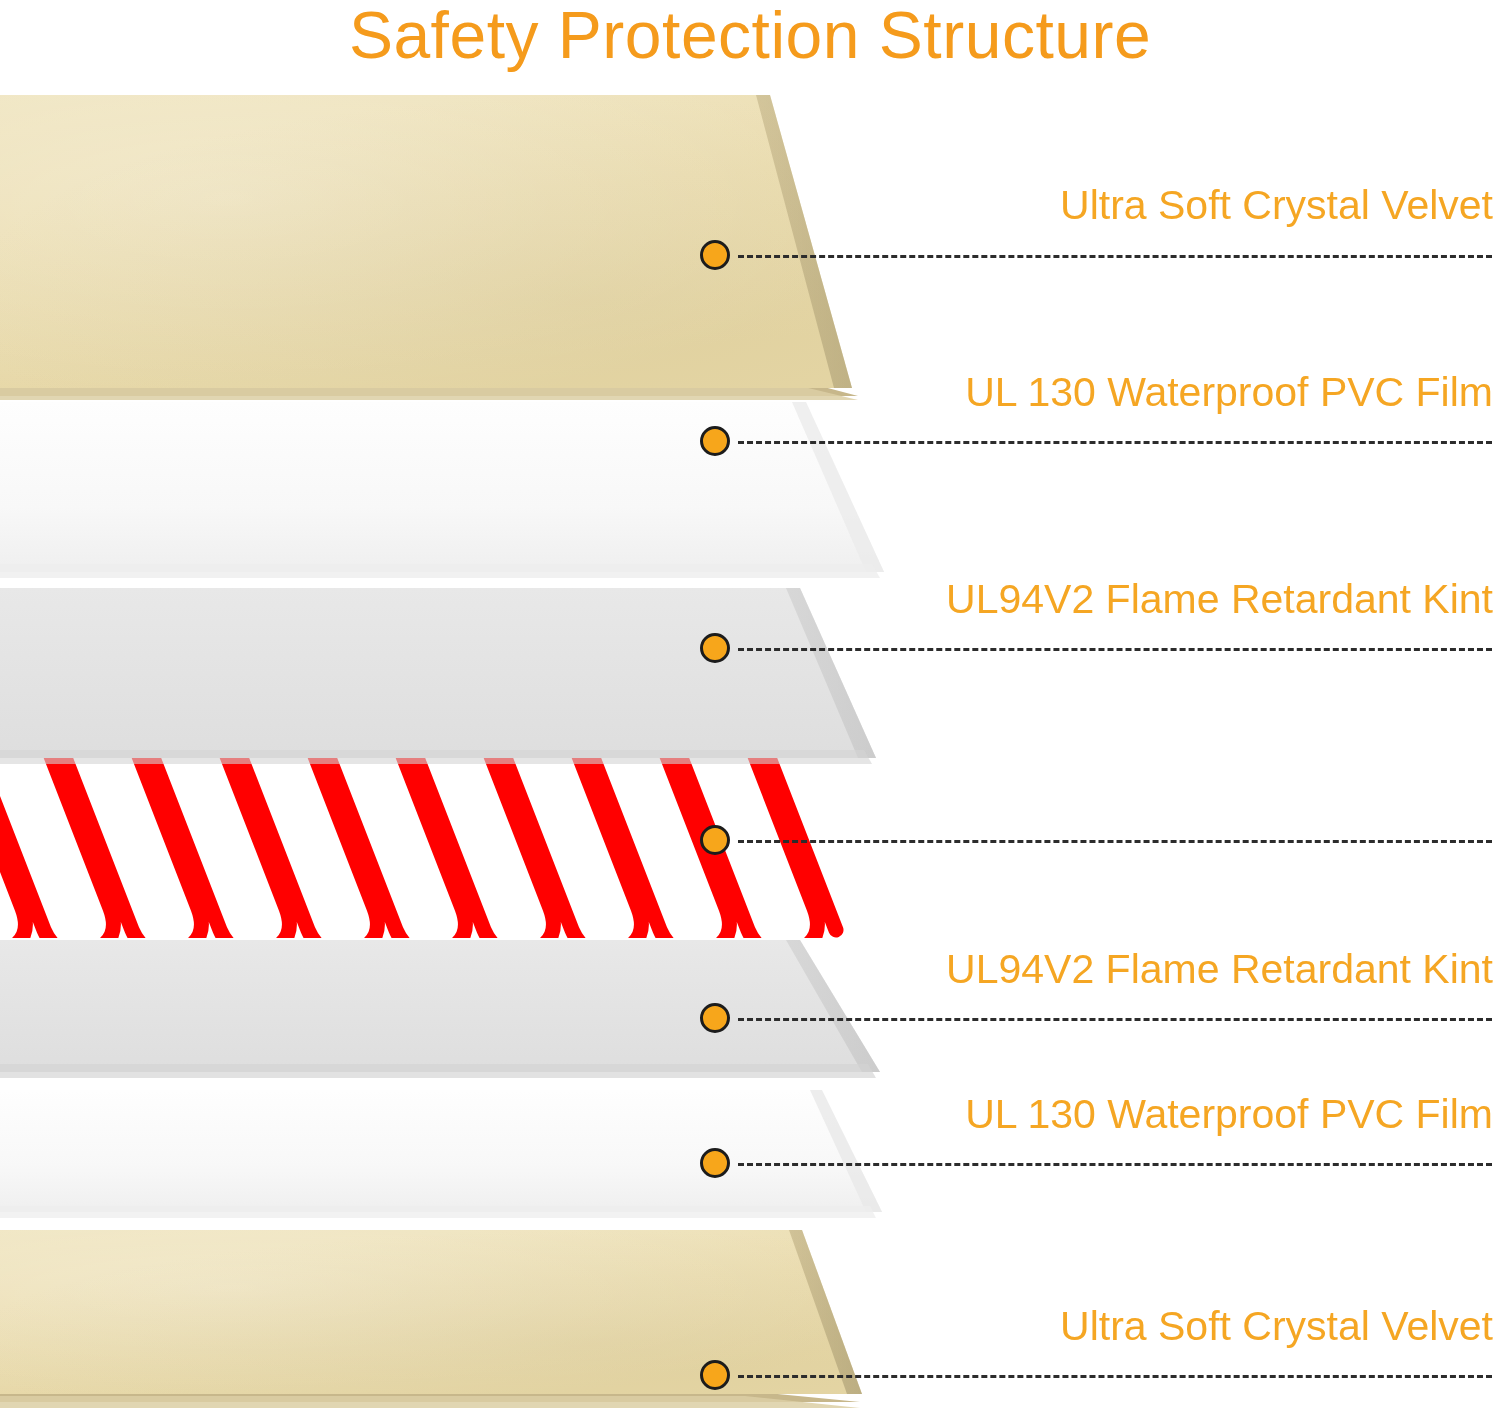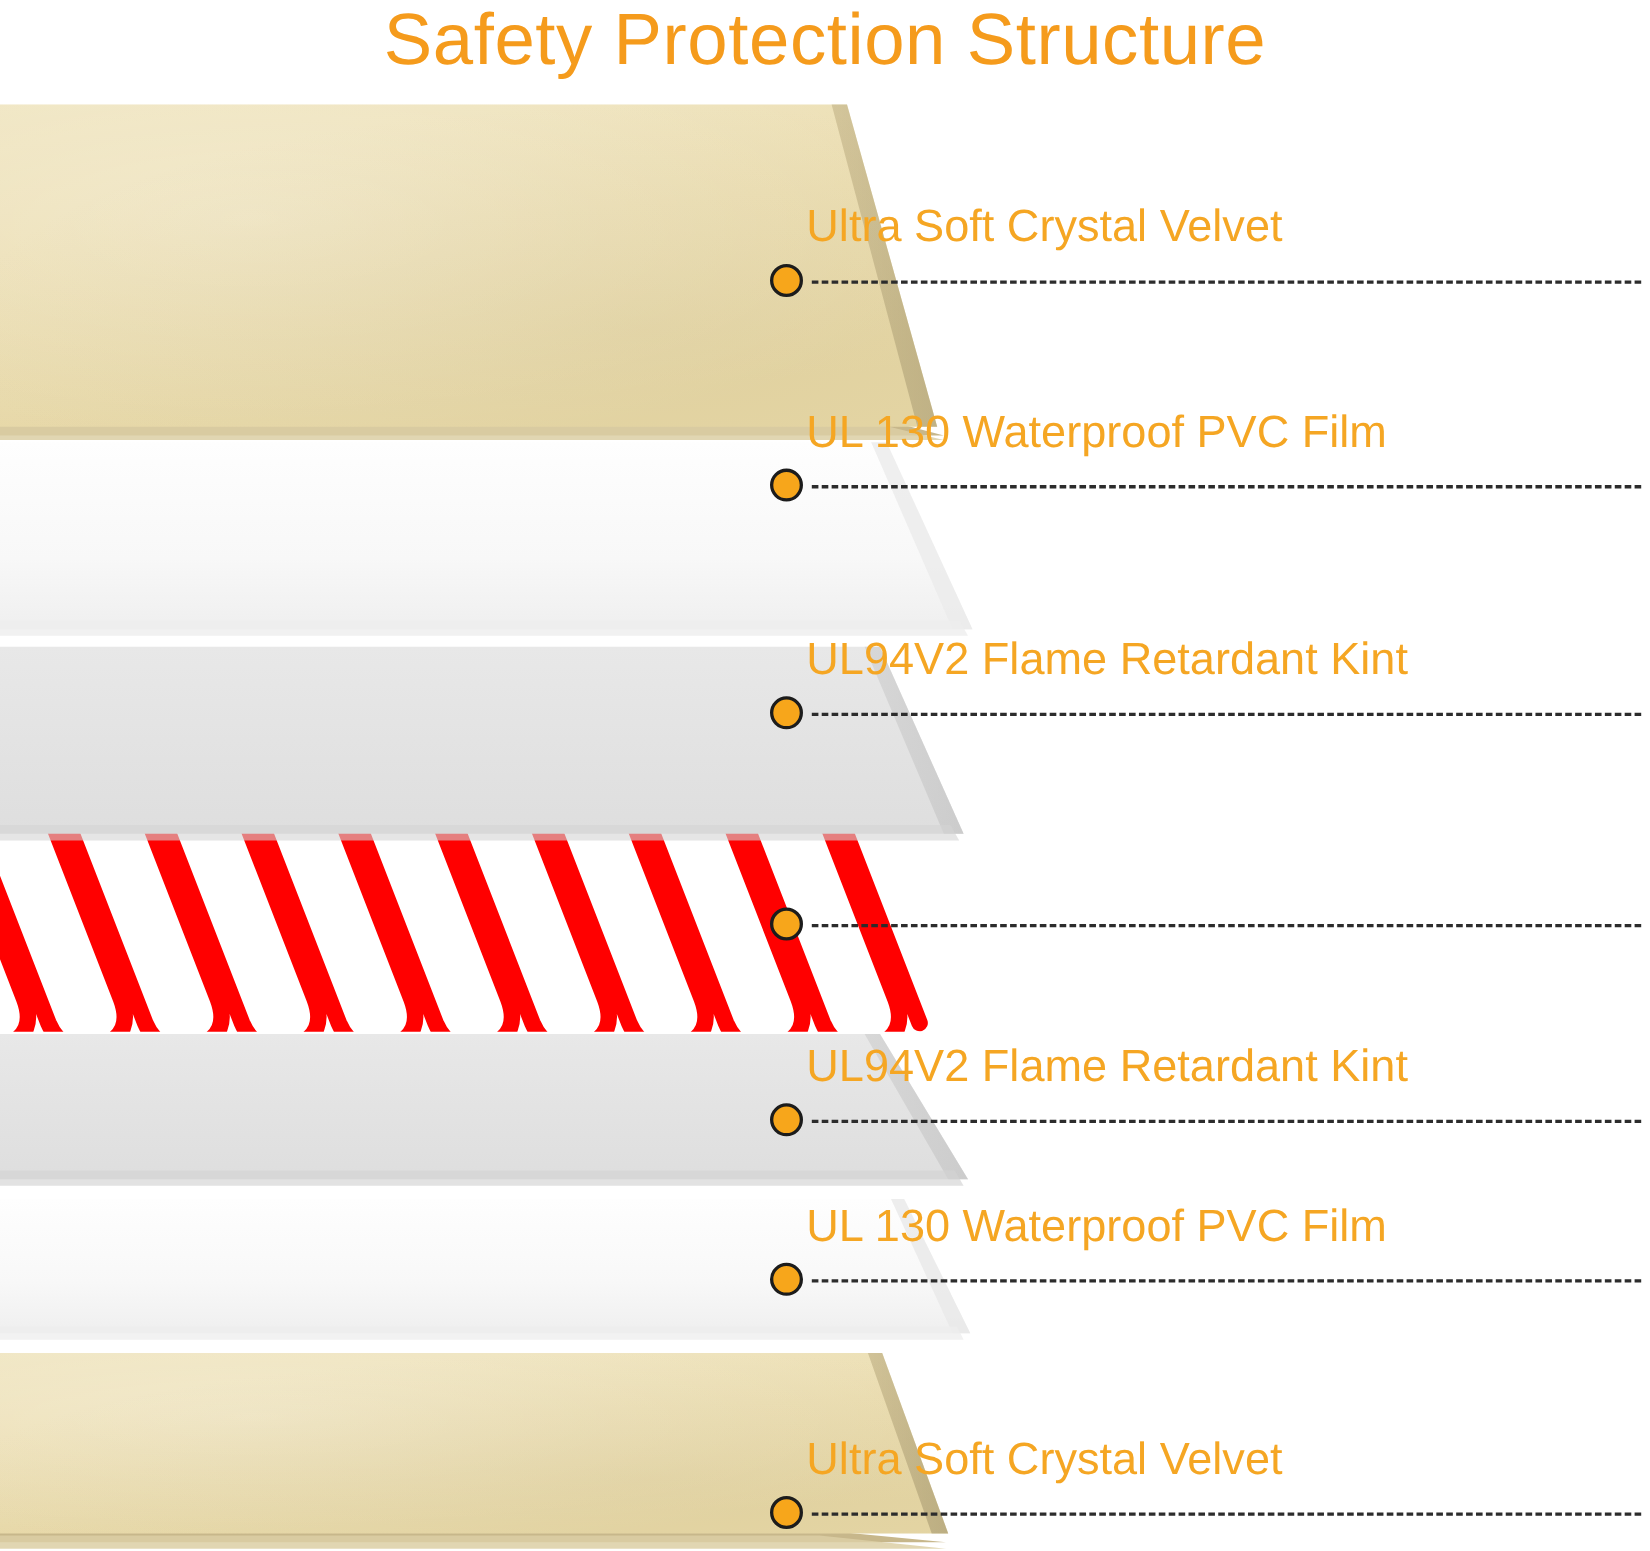--- a/index.html
+++ b/index.html
@@ -40,20 +40,21 @@
     top: 0;
     width: 1500px;
     height: 1410px;
   }
 
   
   .callout {
     position: absolute;
     right: 7px;
     width: 760px;
+    text-align: right;
     color: #F5A623;
     font-size: 41px;
     font-weight: 400;
     line-height: 1;
     white-space: nowrap;
     letter-spacing: 0px;
   }
 
   
   .dot {

